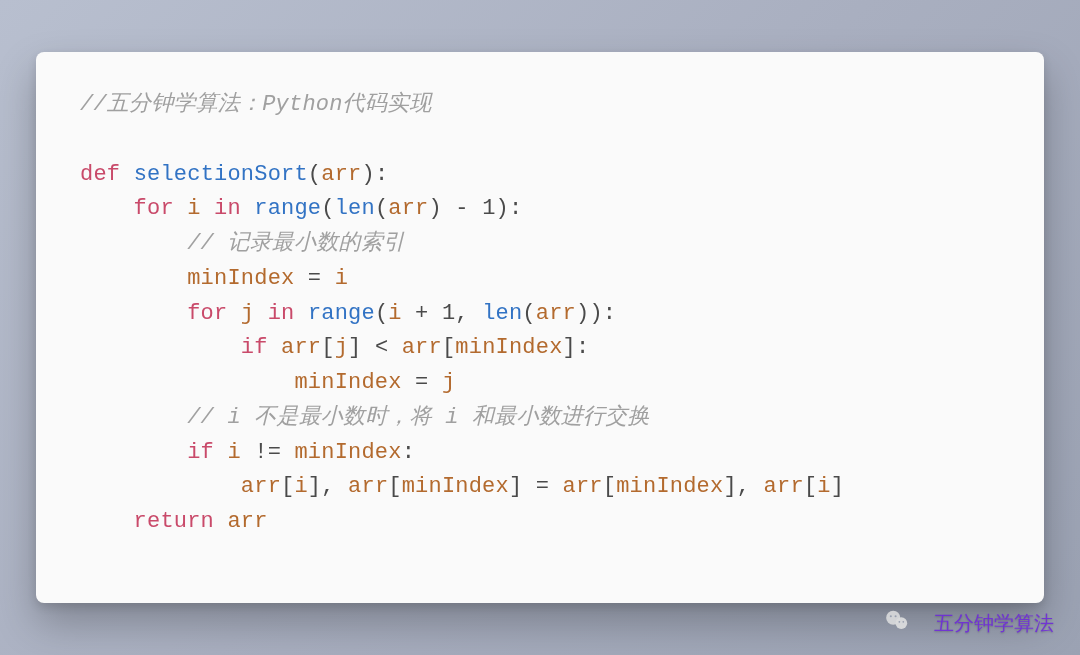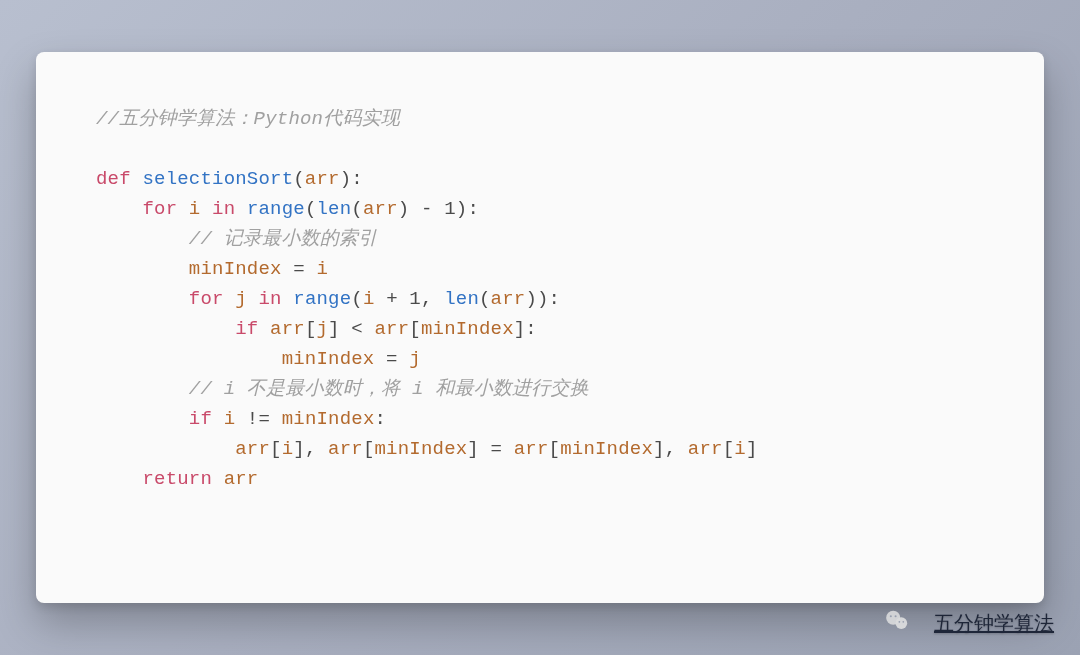--- a/index.html
+++ b/index.html
@@ -15,49 +15,48 @@
     top: 52px;
     left: 36px;
     right: 36px;
     bottom: 52px;
     background: #fafafa;
     border-radius: 8px;
     box-shadow: 0 20px 40px rgba(0,0,0,0.25), 0 4px 10px rgba(0,0,0,0.12);
     padding: 36px 44px;
   }
   pre.code {
-    margin: 16px;
+    margin: 0;
     font-family: inherit;
-    font-size: 19px;
+    font-size: 22px;
     line-height: 1.58;
     white-space: pre;
     color: #4a4a4a;
     letter-spacing: 0.2px;
   }
   .cm  { color: #a0a0a0; font-style: italic; }  
   .kw  { color: #c94a6a; }                       
   .fn  { color: #3273c4; }                       
   .fn2 { color: #3273c4; }                       
   .id  { color: #b36a2e; }                       
   .op  { color: #4a4a4a; }                       
   .num { color: #4a4a4a; }                       
 
   .watermark {
     position: absolute;
     right: 26px;
     bottom: 16px;
     display: flex;
     align-items: center;
     gap: 24px;
-    color: #0f172a;
+    color: #6d28d9;
     opacity: 0.88;
     font-family: -apple-system, 'Helvetica Neue', Arial, sans-serif;
     font-size: 20px;
     text-shadow: 0 1px 2px rgba(0,0,0,0.25);
-    text-decoration: underline;
   }
   .watermark svg { width: 26px; height: 26px; }
 </style>
 </head>
 <body>
 
 <div class="card">
 <pre class="code"><span class="cm">//五分钟学算法：Python代码实现</span>
 
 <span class="kw">def</span> <span class="fn">selectionSort</span><span class="op">(</span><span class="id">arr</span><span class="op">):</span>

